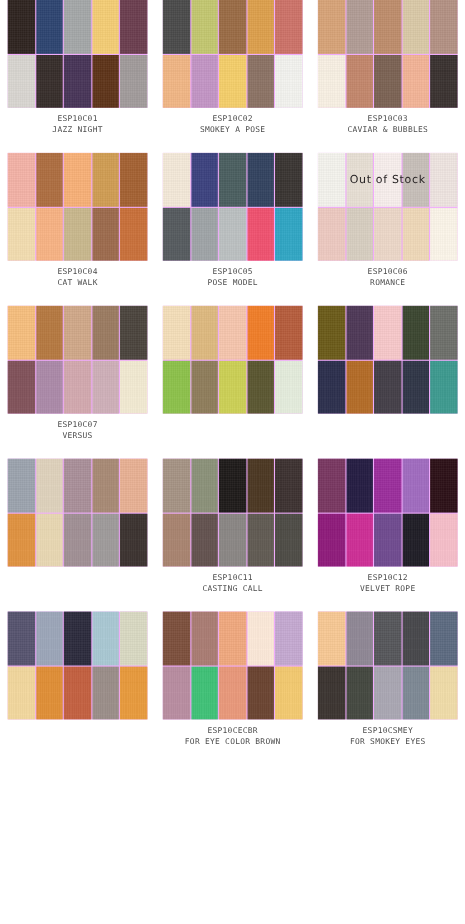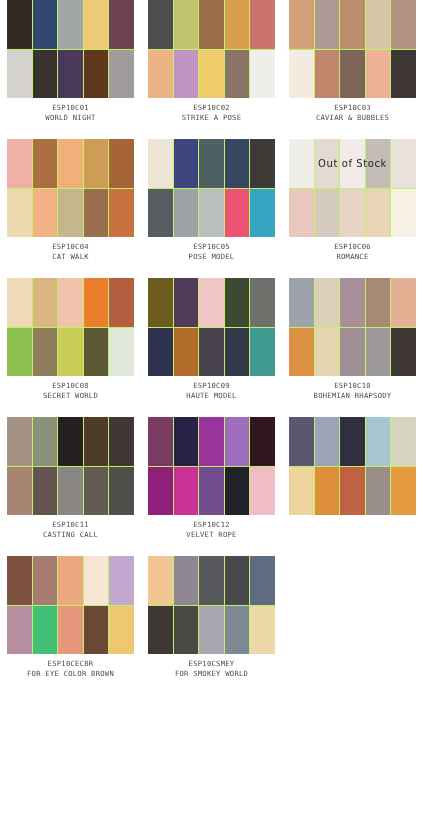--- a/index.html
+++ b/index.html
@@ -27,21 +27,21 @@
   }
   .swatch-block {
     position: relative;
     margin: 0 0 0 7px;
     width: 127px;
     height: 98px;
     display: grid;
     grid-template-columns: repeat(5, 1fr);
     grid-template-rows: repeat(2, 1fr);
     gap: 1px;
-    background: #bef264;
+    background: #f0abfc;
   }
   .swatch {
     width: 100%;
     height: 100%;
     position: relative;
   }
   
   .swatch::after {
     content: "";
     position: absolute;
@@ -97,39 +97,39 @@
         <div class="swatch" style="background-color: rgb(243, 204, 116);"></div>
         <div class="swatch" style="background-color: rgb(107, 62, 79);"></div>
         <div class="swatch" style="background-color: rgb(216, 213, 208);"></div>
         <div class="swatch" style="background-color: rgb(54, 45, 42);"></div>
         <div class="swatch" style="background-color: rgb(71, 52, 87);"></div>
         <div class="swatch" style="background-color: rgb(93, 51, 24);"></div>
         <div class="swatch" style="background-color: rgb(161, 155, 155);"></div>
       </div>
       <div class="card-caption">
         <span class="card-code">ESP10C01</span>
-        <span class="card-name">WORLD NIGHT</span>
+        <span class="card-name">JAZZ NIGHT</span>
       </div>
     </div>
     <div class="palette-card">
       <div class="swatch-block">
         <div class="swatch" style="background-color: rgb(74, 74, 74);"></div>
         <div class="swatch" style="background-color: rgb(194, 198, 111);"></div>
         <div class="swatch" style="background-color: rgb(154, 107, 69);"></div>
         <div class="swatch" style="background-color: rgb(220, 159, 76);"></div>
         <div class="swatch" style="background-color: rgb(204, 114, 104);"></div>
         <div class="swatch" style="background-color: rgb(240, 181, 132);"></div>
         <div class="swatch" style="background-color: rgb(194, 148, 196);"></div>
         <div class="swatch" style="background-color: rgb(244, 206, 106);"></div>
         <div class="swatch" style="background-color: rgb(139, 114, 100);"></div>
         <div class="swatch" style="background-color: rgb(242, 242, 238);"></div>
       </div>
       <div class="card-caption">
         <span class="card-code">ESP10C02</span>
-        <span class="card-name">STRIKE A POSE</span>
+        <span class="card-name">SMOKEY A POSE</span>
       </div>
     </div>
     <div class="palette-card">
       <div class="swatch-block">
         <div class="swatch" style="background-color: rgb(214, 162, 119);"></div>
         <div class="swatch" style="background-color: rgb(176, 155, 148);"></div>
         <div class="swatch" style="background-color: rgb(189, 140, 107);"></div>
         <div class="swatch" style="background-color: rgb(217, 200, 166);"></div>
         <div class="swatch" style="background-color: rgb(179, 145, 131);"></div>
         <div class="swatch" style="background-color: rgb(247, 239, 226);"></div>
@@ -195,71 +195,77 @@
           <span class="oos-text">Out of Stock</span>
         </div>
       </div>
       <div class="card-caption">
         <span class="card-code">ESP10C06</span>
         <span class="card-name">ROMANCE</span>
       </div>
     </div>
     <div class="palette-card">
       <div class="swatch-block">
+        <div class="swatch" style="background-color: rgb(245, 189, 125);"></div>
+        <div class="swatch" style="background-color: rgb(181, 120, 64);"></div>
+        <div class="swatch" style="background-color: rgb(207, 167, 136);"></div>
+        <div class="swatch" style="background-color: rgb(154, 122, 96);"></div>
+        <div class="swatch" style="background-color: rgb(75, 68, 61);"></div>
+        <div class="swatch" style="background-color: rgb(129, 82, 90);"></div>
+        <div class="swatch" style="background-color: rgb(171, 137, 168);"></div>
+        <div class="swatch" style="background-color: rgb(210, 168, 174);"></div>
+        <div class="swatch" style="background-color: rgb(206, 175, 184);"></div>
+        <div class="swatch" style="background-color: rgb(242, 234, 210);"></div>
+      </div>
+      <div class="card-caption">
+        <span class="card-code">ESP10C07</span>
+        <span class="card-name">VERSUS</span>
+      </div>
+    </div>
+    <div class="palette-card">
+      <div class="swatch-block">
         <div class="swatch" style="background-color: rgb(243, 221, 184);"></div>
         <div class="swatch" style="background-color: rgb(221, 184, 126);"></div>
         <div class="swatch" style="background-color: rgb(245, 197, 173);"></div>
         <div class="swatch" style="background-color: rgb(240, 125, 40);"></div>
         <div class="swatch" style="background-color: rgb(181, 92, 60);"></div>
         <div class="swatch" style="background-color: rgb(140, 193, 74);"></div>
         <div class="swatch" style="background-color: rgb(142, 124, 90);"></div>
         <div class="swatch" style="background-color: rgb(204, 208, 85);"></div>
         <div class="swatch" style="background-color: rgb(90, 86, 48);"></div>
         <div class="swatch" style="background-color: rgb(228, 236, 220);"></div>
       </div>
-      <div class="card-caption">
-        <span class="card-code">ESP10C08</span>
-        <span class="card-name">SECRET WORLD</span>
-      </div>
     </div>
     <div class="palette-card">
       <div class="swatch-block">
         <div class="swatch" style="background-color: rgb(106, 90, 24);"></div>
         <div class="swatch" style="background-color: rgb(77, 55, 86);"></div>
         <div class="swatch" style="background-color: rgb(246, 199, 201);"></div>
         <div class="swatch" style="background-color: rgb(58, 69, 47);"></div>
         <div class="swatch" style="background-color: rgb(109, 111, 106);"></div>
         <div class="swatch" style="background-color: rgb(43, 46, 76);"></div>
         <div class="swatch" style="background-color: rgb(179, 107, 38);"></div>
         <div class="swatch" style="background-color: rgb(67, 62, 71);"></div>
         <div class="swatch" style="background-color: rgb(47, 53, 70);"></div>
         <div class="swatch" style="background-color: rgb(61, 154, 143);"></div>
       </div>
-      <div class="card-caption">
-        <span class="card-code">ESP10C09</span>
-        <span class="card-name">HAUTE MODEL</span>
-      </div>
     </div>
     <div class="palette-card">
       <div class="swatch-block">
         <div class="swatch" style="background-color: rgb(156, 163, 174);"></div>
         <div class="swatch" style="background-color: rgb(222, 209, 187);"></div>
         <div class="swatch" style="background-color: rgb(169, 143, 153);"></div>
         <div class="swatch" style="background-color: rgb(167, 137, 116);"></div>
         <div class="swatch" style="background-color: rgb(232, 177, 148);"></div>
         <div class="swatch" style="background-color: rgb(224, 146, 64);"></div>
         <div class="swatch" style="background-color: rgb(232, 215, 178);"></div>
         <div class="swatch" style="background-color: rgb(160, 143, 148);"></div>
         <div class="swatch" style="background-color: rgb(158, 154, 154);"></div>
         <div class="swatch" style="background-color: rgb(59, 50, 47);"></div>
       </div>
-      <div class="card-caption">
-        <span class="card-code">ESP10C10</span>
-        <span class="card-name">BOHEMIAN RHAPSODY</span>
-      </div>
     </div>
     <div class="palette-card">
       <div class="swatch-block">
         <div class="swatch" style="background-color: rgb(165, 147, 132);"></div>
         <div class="swatch" style="background-color: rgb(138, 144, 120);"></div>
         <div class="swatch" style="background-color: rgb(31, 27, 26);"></div>
         <div class="swatch" style="background-color: rgb(75, 55, 34);"></div>
         <div class="swatch" style="background-color: rgb(61, 50, 49);"></div>
         <div class="swatch" style="background-color: rgb(168, 131, 111);"></div>
         <div class="swatch" style="background-color: rgb(98, 81, 78);"></div>
@@ -330,16 +336,16 @@
         <div class="swatch" style="background-color: rgb(70, 70, 74);"></div>
         <div class="swatch" style="background-color: rgb(92, 106, 128);"></div>
         <div class="swatch" style="background-color: rgb(58, 51, 47);"></div>
         <div class="swatch" style="background-color: rgb(67, 71, 63);"></div>
         <div class="swatch" style="background-color: rgb(169, 166, 178);"></div>
         <div class="swatch" style="background-color: rgb(125, 136, 148);"></div>
         <div class="swatch" style="background-color: rgb(240, 220, 168);"></div>
       </div>
       <div class="card-caption">
         <span class="card-code">ESP10CSMEY</span>
-        <span class="card-name">FOR SMOKEY WORLD</span>
+        <span class="card-name">FOR SMOKEY EYES</span>
       </div>
     </div>
   </div>
 
 </body></html>

